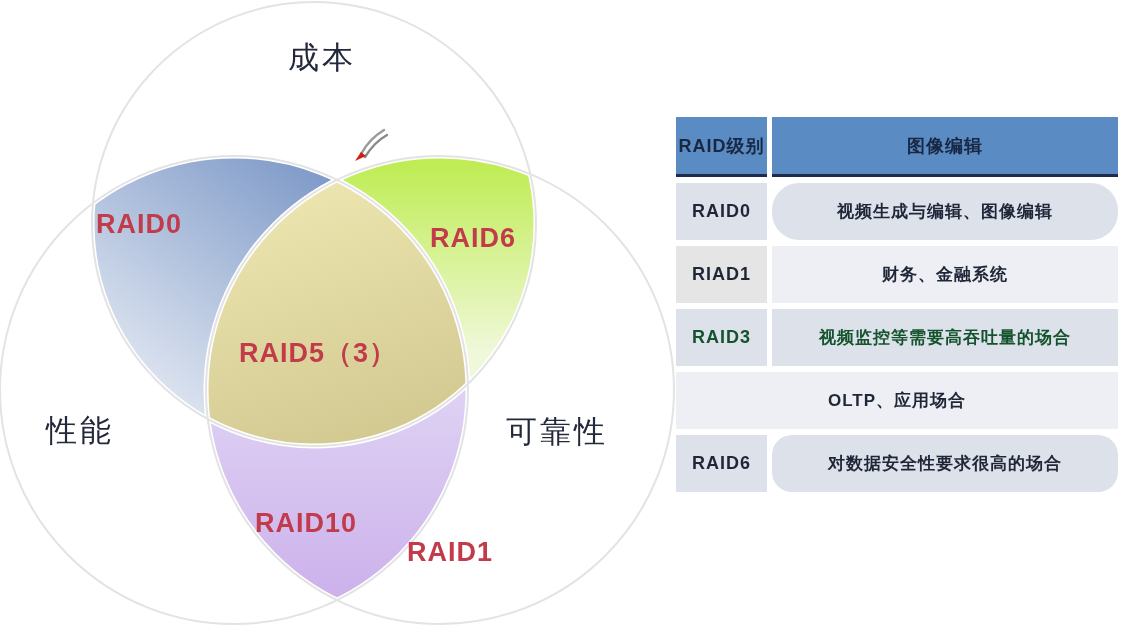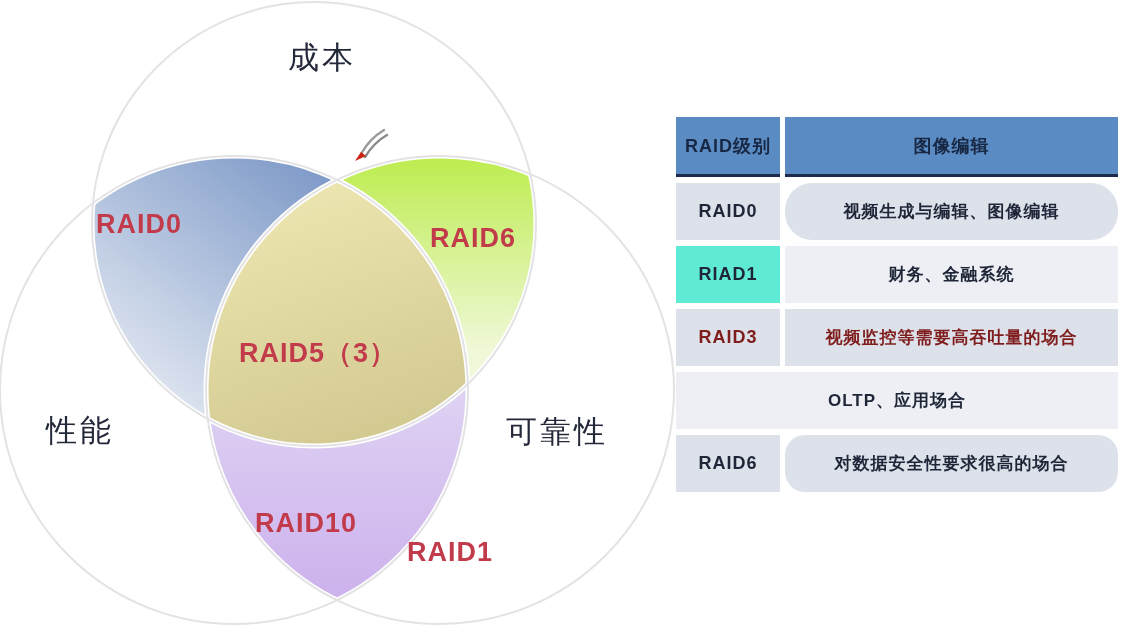--- a/index.html
+++ b/index.html
@@ -25,21 +25,21 @@
   .th{
     display:flex;align-items:center;justify-content:center;
     font-size:18px;letter-spacing:1px;
     border-bottom:3px solid #1d2c4d;
   }
   .trow{display:flex;gap:5px;height:57px;font-weight:700;}
   .td{
     display:flex;align-items:center;justify-content:center;
     letter-spacing:1px;
   }
-  .col1{width:104px;flex:none;}
+  .col1{width:91px;flex:none;}
   .col2{flex:1;}
   .td.col1{font-size:18px;}
   .td.col2{font-size:17px;}
 </style>
 </head>
 <body>
 
 <div class="stage">
 
   <svg class="venn" width="676" height="636" viewBox="0 0 676 636">
@@ -120,25 +120,25 @@
       <div class="th col1" style="background: rgb(90, 139, 194);">RAID级别</div>
       <div class="th col2" style="background: rgb(90, 139, 194);">图像编辑</div>
     </div>
 
     <div class="trow" style="color: rgb(30, 38, 56);">
       <div class="td col1" style="background: rgb(221, 225, 234);">RAID0</div>
       <div class="td col2" style="background: rgb(221, 225, 234); border-radius: 27px;">视频生成与编辑、图像编辑</div>
     </div>
 
     <div class="trow" style="color: rgb(30, 38, 56);">
-      <div class="td col1" style="background: #5eead4; text-align: center;">RIAD1</div>
+      <div class="td col1" style="background: #e5e5e5; text-align: center;">RIAD1</div>
       <div class="td col2" style="background: rgb(237, 239, 244);">财务、金融系统</div>
     </div>
 
-    <div class="trow" style="color: #7f1d1d;">
+    <div class="trow" style="color: #14532d;">
       <div class="td col1" style="background: rgb(221, 225, 234);">RAID3</div>
       <div class="td col2" style="background: rgb(221, 225, 234);">视频监控等需要高吞吐量的场合</div>
     </div>
 
     <div class="trow" style="color: rgb(30, 38, 56);">
       <div class="td col2" style="background: rgb(237, 239, 244);">OLTP、应用场合</div>
     </div>
 
     <div class="trow" style="color: rgb(30, 38, 56);">
       <div class="td col1" style="background: rgb(221, 225, 234);">RAID6</div>

